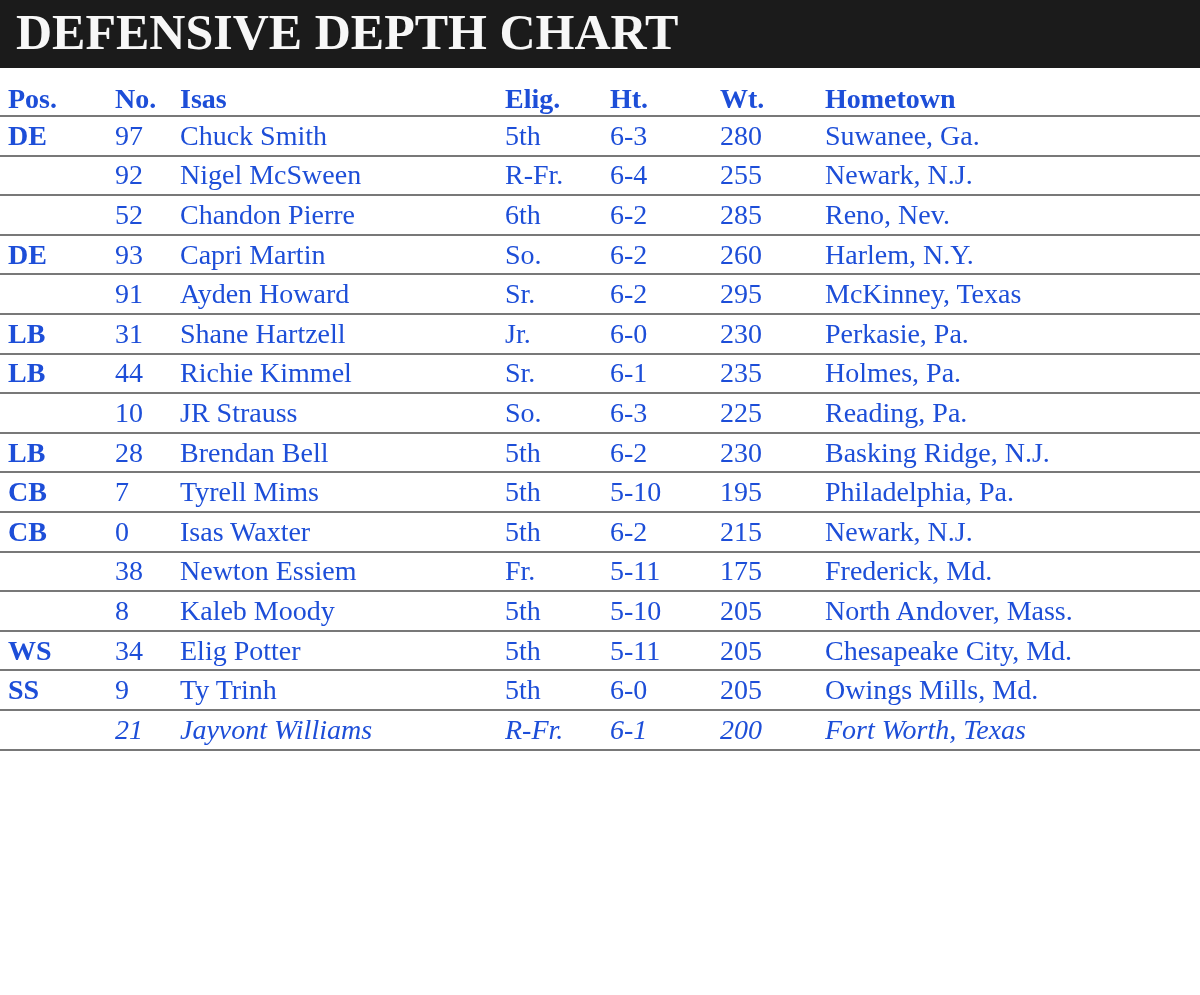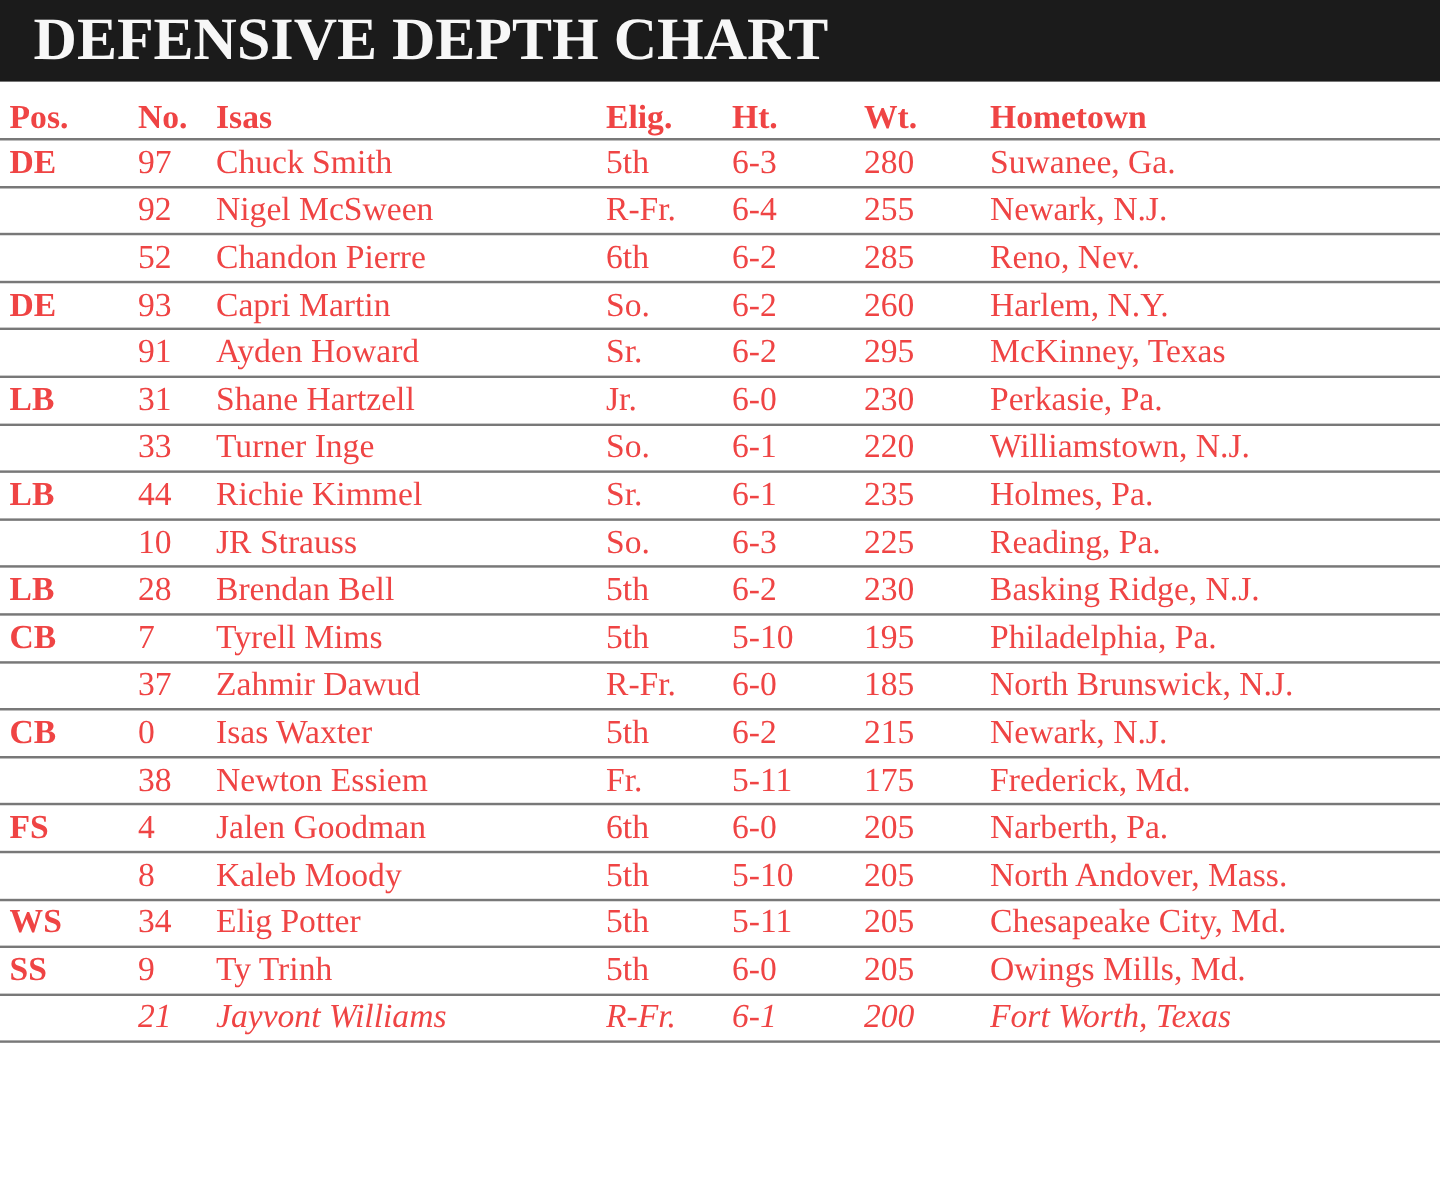--- a/index.html
+++ b/index.html
@@ -17,36 +17,36 @@
     overflow: hidden;
   }
   .titlebar {
     width: 1200px;
     height: 68px;
     background: #1b1b1b;
     display: flex;
     align-items: center;
   }
   .titlebar h1 {
-    margin: 16px;
+    margin: 4px;
     padding: 0 0 4px 12px;
     font-size: 50px;
     font-weight: bold;
     letter-spacing: 0px;
     color: #f7f7f7;
     font-family: "Liberation Serif", "DejaVu Serif", serif;
     white-space: nowrap;
   }
   table.depth {
     width: 1200px;
     margin-top: 14px;
     border-collapse: collapse;
     table-layout: fixed;
     font-size: 28px;
-    color: #ef4444;
+    color: #1d4ed8;
   }
   col.c-pos      { width: 115px; }
   col.c-no       { width: 65px;  }
   col.c-name     { width: 325px; }
   col.c-elig     { width: 105px; }
   col.c-ht       { width: 110px; }
   col.c-wt       { width: 105px; }
   col.c-hometown { width: 375px; }
   thead tr {
     height: 34px;
@@ -158,29 +158,20 @@
         <tr>
           <td class="col-0">LB</td>
           <td class="col-1">31</td>
           <td class="col-2">Shane Hartzell</td>
           <td class="col-3">Jr.</td>
           <td class="col-4">6-0</td>
           <td class="col-5">230</td>
           <td class="col-6">Perkasie, Pa.</td>
         </tr>
         <tr>
-          <td class="col-0"></td>
-          <td class="col-1">33</td>
-          <td class="col-2">Turner Inge</td>
-          <td class="col-3">So.</td>
-          <td class="col-4">6-1</td>
-          <td class="col-5">220</td>
-          <td class="col-6">Williamstown, N.J.</td>
-        </tr>
-        <tr>
           <td class="col-0">LB</td>
           <td class="col-1">44</td>
           <td class="col-2">Richie Kimmel</td>
           <td class="col-3">Sr.</td>
           <td class="col-4">6-1</td>
           <td class="col-5">235</td>
           <td class="col-6">Holmes, Pa.</td>
         </tr>
         <tr>
           <td class="col-0"></td>
@@ -203,56 +194,38 @@
         <tr>
           <td class="col-0">CB</td>
           <td class="col-1">7</td>
           <td class="col-2">Tyrell Mims</td>
           <td class="col-3">5th</td>
           <td class="col-4">5-10</td>
           <td class="col-5">195</td>
           <td class="col-6">Philadelphia, Pa.</td>
         </tr>
         <tr>
-          <td class="col-0"></td>
-          <td class="col-1">37</td>
-          <td class="col-2">Zahmir Dawud</td>
-          <td class="col-3">R-Fr.</td>
-          <td class="col-4">6-0</td>
-          <td class="col-5">185</td>
-          <td class="col-6">North Brunswick, N.J.</td>
-        </tr>
-        <tr>
           <td class="col-0">CB</td>
           <td class="col-1">0</td>
           <td class="col-2">Isas Waxter</td>
           <td class="col-3">5th</td>
           <td class="col-4">6-2</td>
           <td class="col-5">215</td>
           <td class="col-6">Newark, N.J.</td>
         </tr>
         <tr>
           <td class="col-0"></td>
           <td class="col-1">38</td>
           <td class="col-2">Newton Essiem</td>
           <td class="col-3">Fr.</td>
           <td class="col-4">5-11</td>
           <td class="col-5">175</td>
           <td class="col-6">Frederick, Md.</td>
         </tr>
         <tr>
-          <td class="col-0">FS</td>
-          <td class="col-1">4</td>
-          <td class="col-2">Jalen Goodman</td>
-          <td class="col-3">6th</td>
-          <td class="col-4">6-0</td>
-          <td class="col-5">205</td>
-          <td class="col-6">Narberth, Pa.</td>
-        </tr>
-        <tr>
           <td class="col-0"></td>
           <td class="col-1">8</td>
           <td class="col-2">Kaleb Moody</td>
           <td class="col-3">5th</td>
           <td class="col-4">5-10</td>
           <td class="col-5">205</td>
           <td class="col-6">North Andover, Mass.</td>
         </tr>
         <tr>
           <td class="col-0">WS</td>

